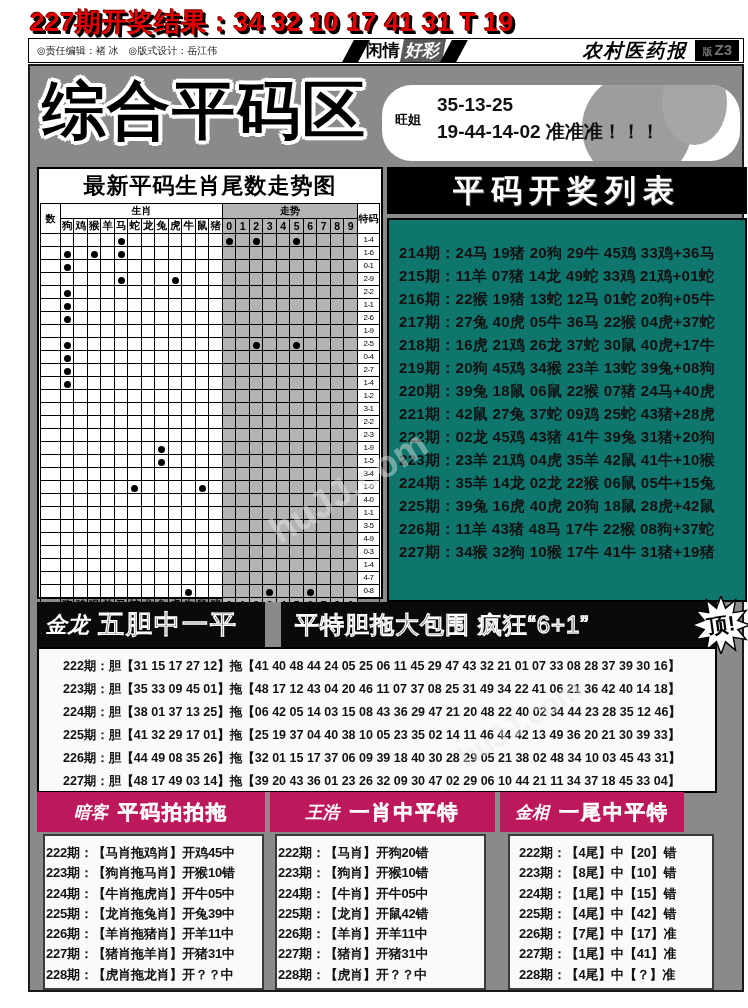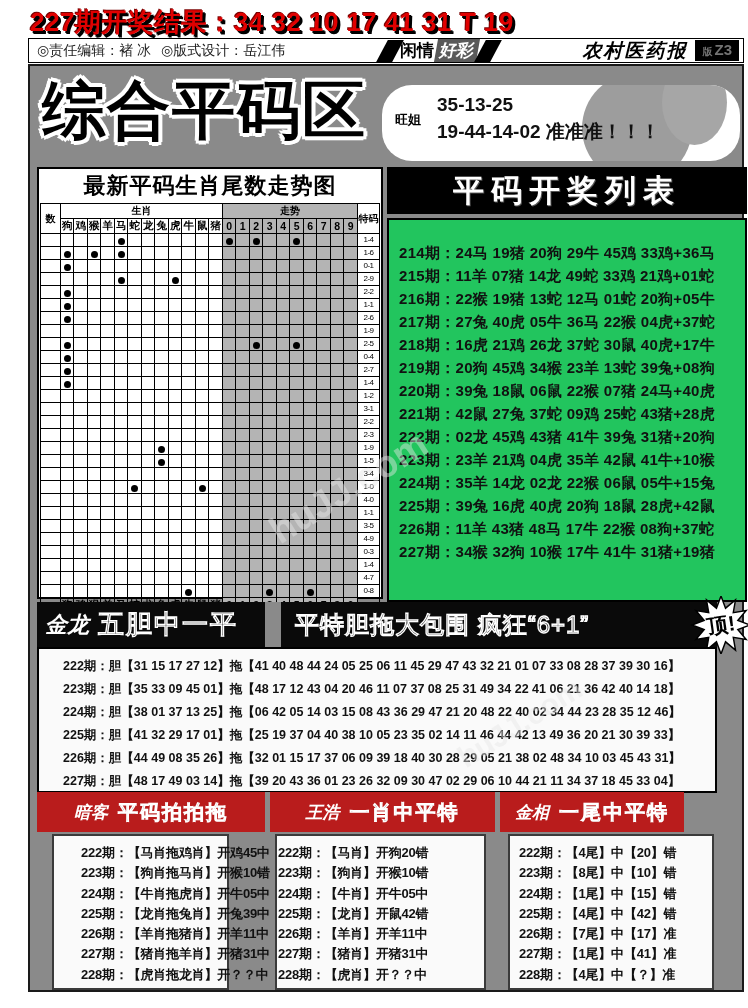--- a/index.html
+++ b/index.html
@@ -3,21 +3,21 @@
 <meta charset="utf-8">
 <style>
   html,body{margin:0;padding:0;background:#fff;}
   .page{position:relative;width:748px;height:1008px;background:#fff;overflow:hidden;
         font-family:"Liberation Sans","DejaVu Sans",sans-serif;}
   .headline{position:absolute;left:30px;top:5px;font-size:26px;font-weight:900;color:#e00000;
         letter-spacing:.5px;transform:skewX(-2deg);
         text-shadow:2px 2px 0 #000,3px 3px 0 #000,-1px -1px 0 #7a0000;white-space:nowrap;}
   .masthead{position:absolute;left:28px;top:38px;width:716px;height:25px;background:#fff;
         border:1px solid #000;display:flex;align-items:center;justify-content:space-between;box-sizing:border-box;}
-  .mast-left{font-size:14px;color:#222;padding-left:8px;white-space:nowrap;}
+  .mast-left{font-size:10px;color:#222;padding-left:8px;white-space:nowrap;}
   .mast-left span{margin-right:10px;}
   .mast-center{display:flex;align-items:center;gap:2px;}
   .flag{display:inline-block;width:16px;height:22px;background:#000;transform:skewX(-28deg);}
   .flag-r{transform:skewX(-28deg);}
   .mast-xq{font-size:17px;font-weight:900;color:#000;font-family:"Liberation Serif","DejaVu Serif",serif;}
   .mast-hc{font-size:17px;font-weight:900;color:#fff;background:#5a5a5a;padding:0 4px;
         transform:skewX(-10deg);font-family:"Liberation Serif","DejaVu Serif",serif;}
   .mast-right{display:flex;align-items:center;gap:8px;padding-right:4px;}
   .paper-name{font-size:19px;font-weight:900;font-style:italic;color:#000;
         font-family:"Liberation Serif","DejaVu Serif",serif;letter-spacing:2px;white-space:nowrap;}
@@ -46,47 +46,47 @@
   #trend-table .ft td{height:14px;font-size:10.5px;}
   #trend-table .g{background:#b4b4b4;}
   #trend-table .sp{font-size:8px;font-weight:400;letter-spacing:-.5px;}
   #trend-table .sp-h{font-size:8px;}
   #trend-table .w1{font-size:9px;}
   .dot{display:inline-block;width:7px;height:7px;border-radius:50%;background:#000;}
   .list-header{position:absolute;left:357px;top:101px;width:360px;height:47px;background:#000;
         display:flex;align-items:center;justify-content:center;}
   .list-title{color:#fff;font-size:31px;font-weight:900;letter-spacing:7px;white-space:nowrap;
         font-family:"Liberation Serif","DejaVu Serif",serif;text-shadow:1px 1px 0 #555;}
-  .list-box{position:absolute;left:357px;top:152px;width:360px;height:384px;background:#22c55e;
+  .list-box{position:absolute;left:357px;top:152px;width:360px;height:384px;background:#0f766e;
         border:2px solid #000;box-sizing:border-box;padding-top:21px;padding-left:10px;}
   .list-box .row{font-size:15px;font-weight:700;color:#111;line-height:23px;white-space:nowrap;letter-spacing:.3px;}
   .banner{position:absolute;left:7px;top:536px;width:680px;height:45px;display:flex;}
   .banner-seg1{width:228px;background:#0a0a0a;display:flex;align-items:center;gap:9px;padding-left:8px;box-sizing:border-box;}
   .banner-gap{width:16px;background:#8a8a8a;}
   .banner-seg2{flex:1;background:#0a0a0a;display:flex;align-items:center;padding-left:14px;}
   .script{font-family:"Liberation Serif","DejaVu Serif",serif;font-style:italic;font-weight:700;color:#fff;}
   .banner-author{font-size:22px;}
   .hollow{color:#0a0a0a;-webkit-text-stroke:1.4px #fff;font-weight:400;white-space:nowrap;}
   .banner-t1{font-size:26px;letter-spacing:2px;}
   .banner-t2{font-size:24px;letter-spacing:1px;}
   .burst{position:absolute;left:653px;top:-6px;width:62px;height:58px;}
   .burst-label{position:absolute;left:0;top:0;width:62px;height:58px;display:flex;align-items:center;justify-content:center;
         font-size:21px;font-weight:900;color:#000;transform:rotate(-8deg);}
   .dantuo-box{position:absolute;left:7px;top:581px;width:680px;height:146px;background:#fafafa;
         border:2px solid #000;box-sizing:border-box;padding:6px 0 0 24px;}
   .dantuo-box .row{font-size:12.5px;font-weight:700;color:#111;line-height:23px;white-space:nowrap;}
   .bottom-bar{position:absolute;left:7px;top:726px;width:680px;height:40px;display:flex;}
-  .bb-seg{background:#b91c1c;display:flex;align-items:center;justify-content:center;gap:10px;}
+  .bb-seg{background:#be185d;display:flex;align-items:center;justify-content:center;gap:10px;}
   .bb-s1{width:228px;} .bb-s2{width:225px;} .bb-s3{width:184px;}
   .bb-gap{width:5px;background:#8a8a8a;}
   .bb-author{font-size:17px;}
   .bb-title{font-size:20px;letter-spacing:2px;}
   .panel{position:absolute;top:768px;height:156px;background:#fafafa;border:2px solid #3a3a3a;
         box-sizing:border-box;padding-top:7px;}
-  .panel-1{left:22px;width:177px;padding-left:27px;}
+  .panel-1{left:13px;width:221px;padding-left:1px;}
   .panel-2{left:245px;width:211px;padding-left:1px;}
   .panel-3{left:478px;width:206px;padding-left:9px;}
   .panel .row{font-size:13px;font-weight:700;color:#111;line-height:20.3px;white-space:nowrap;letter-spacing:-.2px;}
   .watermark{position:absolute;font-size:38px;font-weight:700;color:rgba(230,230,230,.45);
         transform:rotate(-32deg);pointer-events:none;z-index:5;}
   .wm1{left:230px;top:400px;} .wm2{left:420px;top:640px;font-size:30px;}
 </style>
 </head>
 <body>
 

